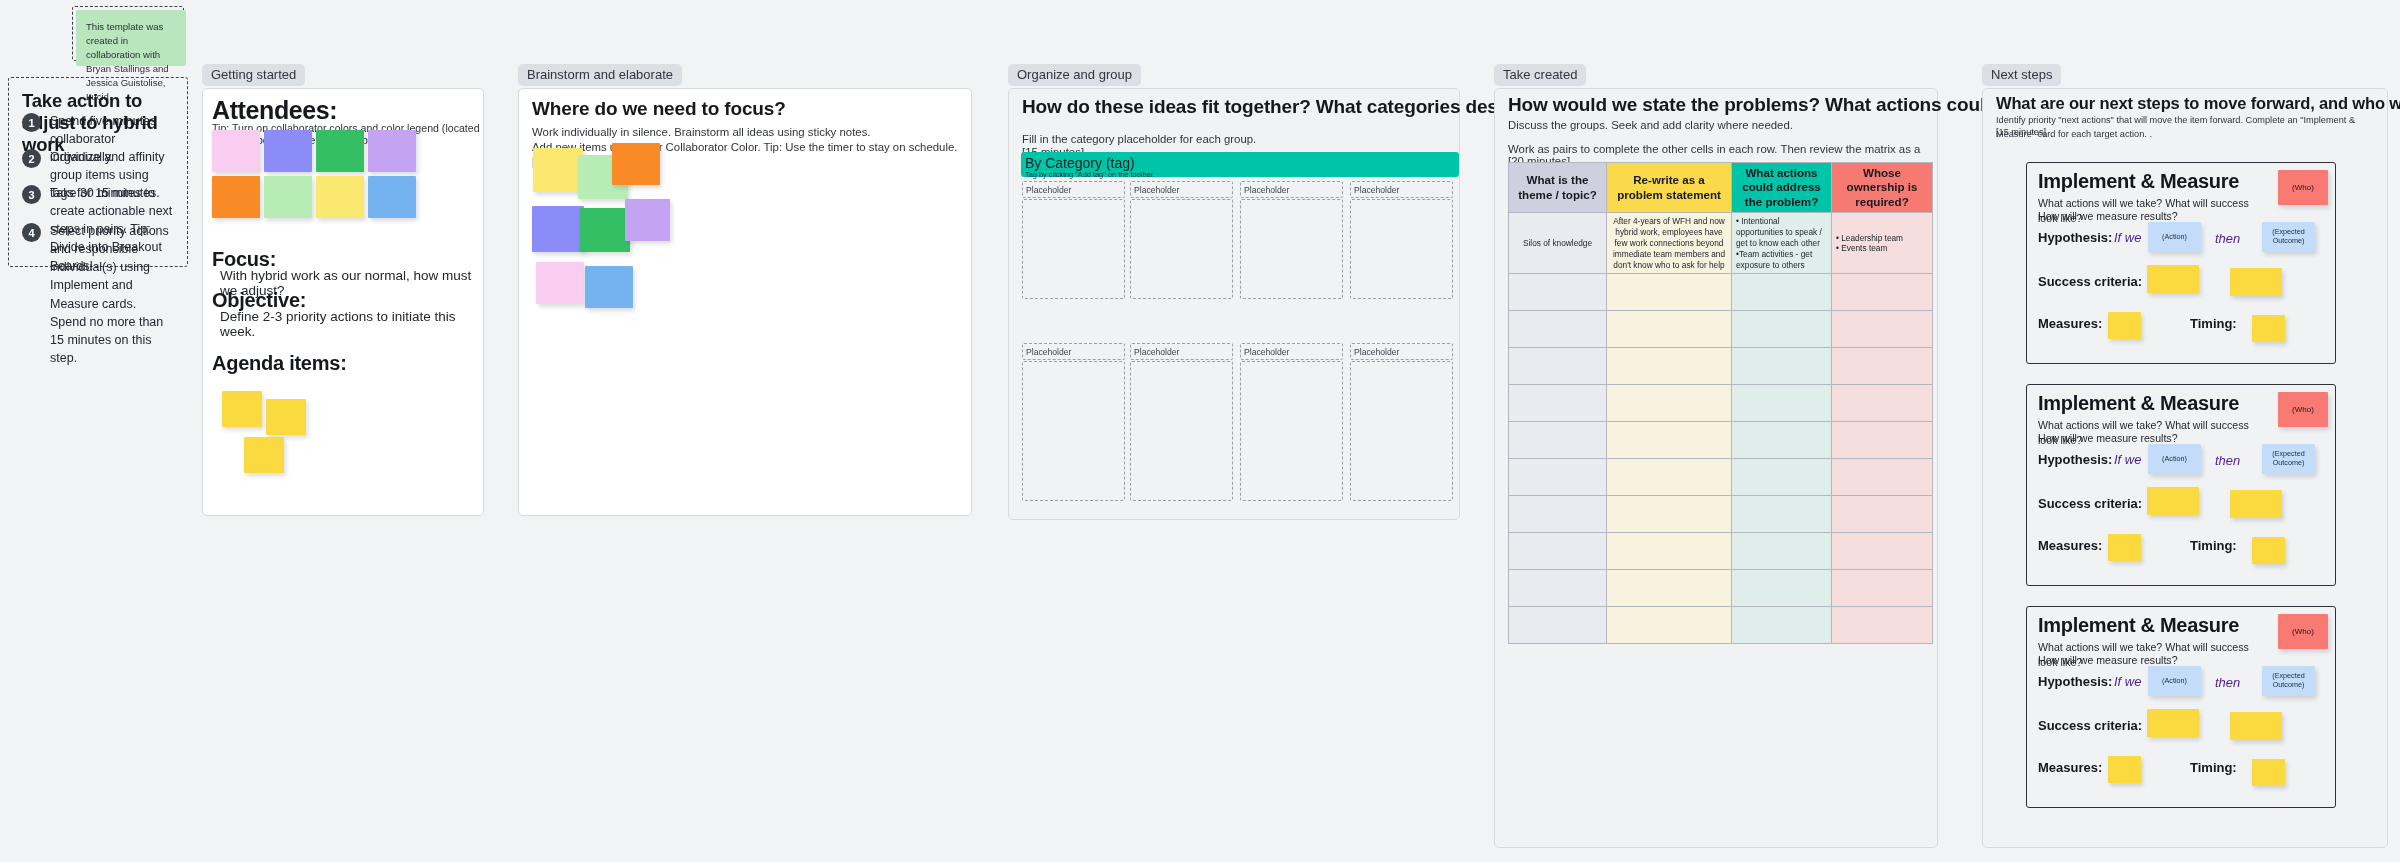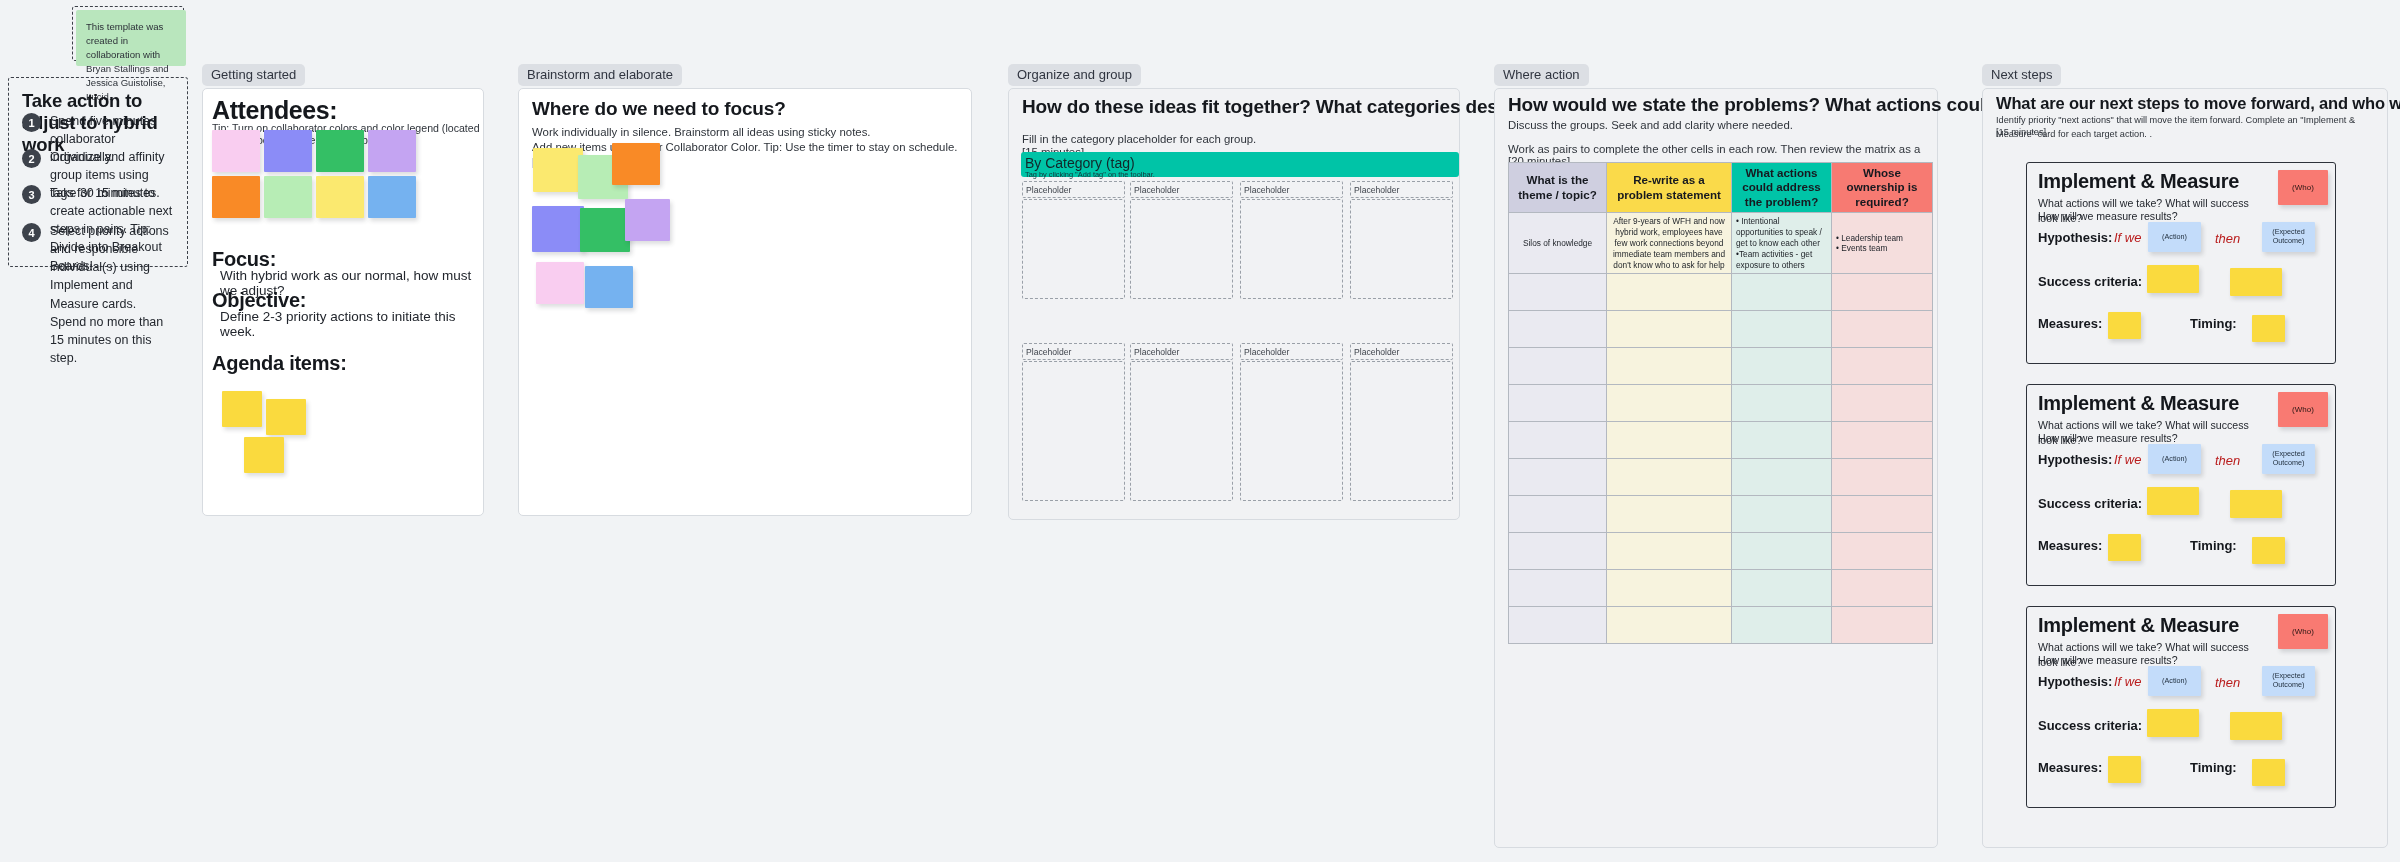--- a/index.html
+++ b/index.html
@@ -183,21 +183,21 @@
   .im-sub {
     position: absolute;
     font-size: 10.6px; line-height: 1.45; color: #23272e;
   }
   .im-lbl {
     position: absolute;
     font-size: 13px; font-weight: bold; color: #14171c;
   }
   .im-ital {
     position: absolute;
-    font-size: 13px; font-style: italic; color: #b91c1c;
+    font-size: 13px; font-style: italic; color: #4c1d95;
   }
   .note-blue {
     position: absolute; background: #c3dcfa; border-radius: 1px;
     box-shadow: 2px 3px 4px rgba(40,44,52,0.16);
     display: flex; align-items: center; justify-content: center;
     font-size: 7.2px; color: #22303f; text-align: center; line-height: 1.2;
   }
   .note-red {
     position: absolute; background: #f97a72; border-radius: 1px;
     box-shadow: 2px 3px 4px rgba(40,44,52,0.16);
@@ -319,21 +319,21 @@
   <div class="ph-box" style="left:1130px; top:361px; width:103px; height:140px;"></div>
 
   <div class="ph-box" style="left:1240px; top:343px; width:103px; height:17px;"></div>
   <div class="ph-label" style="left:1244px; top:347px;">Placeholder</div>
   <div class="ph-box" style="left:1240px; top:361px; width:103px; height:140px;"></div>
 
   <div class="ph-box" style="left:1350px; top:343px; width:103px; height:17px;"></div>
   <div class="ph-label" style="left:1354px; top:347px;">Placeholder</div>
   <div class="ph-box" style="left:1350px; top:361px; width:103px; height:140px;"></div>
 
-  <div class="frame-label" style="left:1494px; top:64px;">Where action</div>
+  <div class="frame-label" style="left:1494px; top:64px;">Take created</div>
   <div class="panel grey" style="left:1494px; top:88px; width:444px; height:760px;"></div>
 
   <div class="q-title" style="left:1508px; top:94px;">How would we state the problems? What actions could address them?</div>
   <div class="q-sub" style="left:1508px; top:117px; width:420px;">Discuss the groups. Seek and add clarity where needed.</div>
   <div class="q-sub" style="left:1508px; top:141px; width:420px;">Work as pairs to complete the other cells in each row. Then review the matrix as a group.</div>
   <div class="q-sub" style="left:1508px; top:153px; width:420px;">[20 minutes]</div>
 
   <table class="mx" style="left:1508px; top:162px; width:424px;">
     <colgroup>
       <col style="width:98px">
@@ -348,21 +348,21 @@
         <th class="mx-h3">What actions could address the problem?</th>
         <th class="mx-h4">Whose ownership is required?</th>
       </tr>
     </thead>
     <tbody id="matrix-body">
         <tr>
           <td class="mx-c1" style="height: 46px;">
             <div class="cell-txt cell-ctr">Silos of knowledge</div>
           </td>
           <td class="mx-c2" style="height: 46px;">
-            <div class="cell-txt cell-ctr">After 9-years of WFH and now hybrid work, employees have few work connections beyond immediate team members and don't know who to ask for help</div>
+            <div class="cell-txt cell-ctr">After 4-years of WFH and now hybrid work, employees have few work connections beyond immediate team members and don't know who to ask for help</div>
           </td>
           <td class="mx-c3" style="height: 46px;">
             <div class="cell-txt cell-left">• Intentional opportunities to speak / get to know each other<br>•Team activities - get exposure to others</div>
           </td>
           <td class="mx-c4" style="height: 46px;">
             <div class="cell-txt cell-left">• Leadership team<br>• Events team</div>
           </td>
         </tr>
         <tr>
           <td class="mx-c1" style="height: 37px;"></td>

